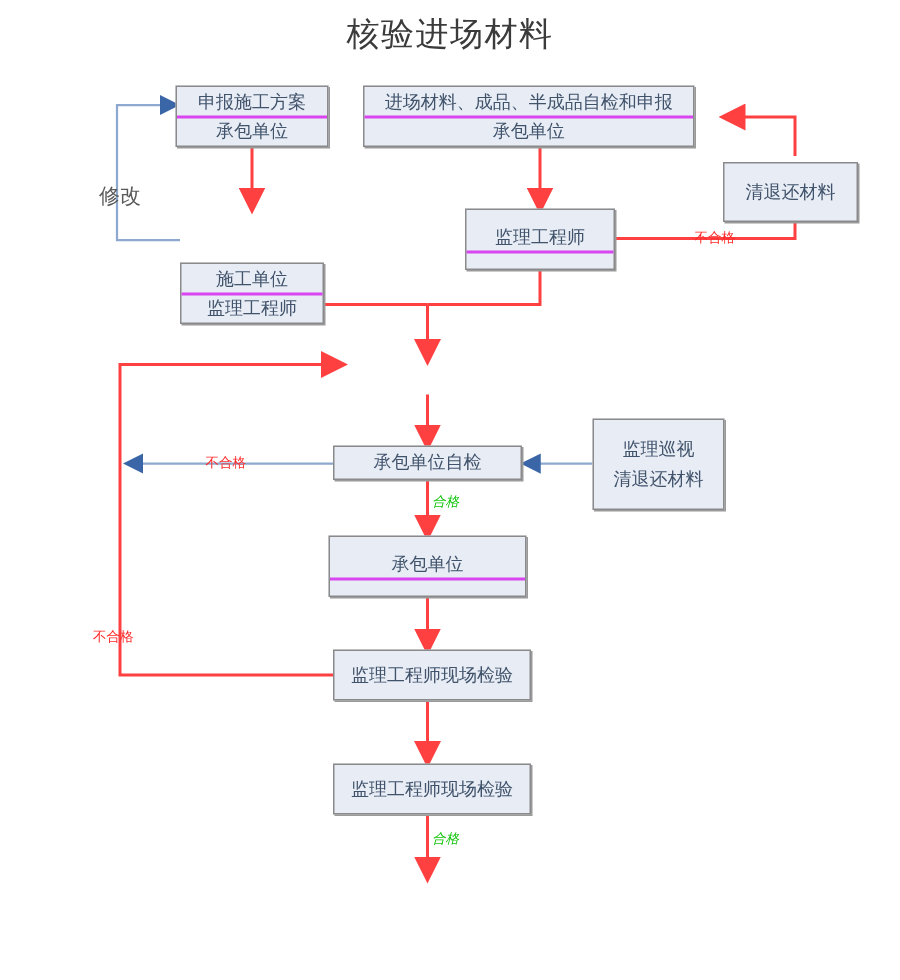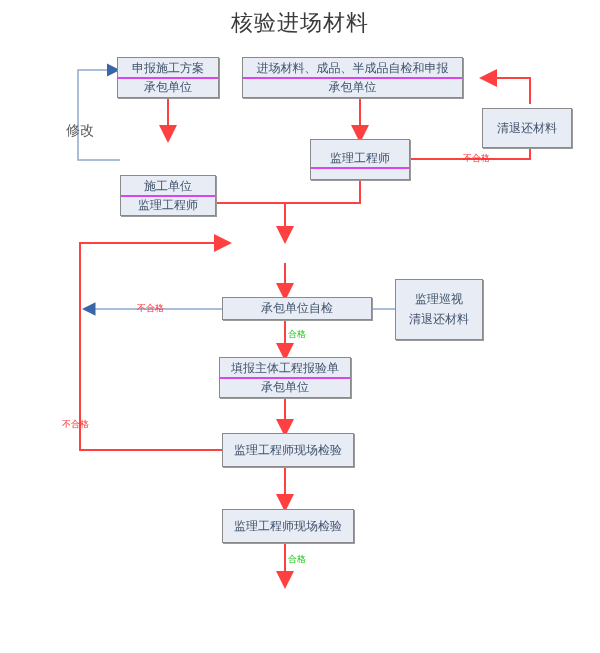--- a/index.html
+++ b/index.html
@@ -65,21 +65,21 @@
     line-height: 1.45;
   }
   .edge-label {
     position: absolute;
     font-size: 9px;
     white-space: nowrap;
     z-index: 4;
     background: transparent;
   }
   .edge-label.red { color: #ff2a2a; }
-  .edge-label.green { color: #12c40a; }
+  .edge-label.green { color: #12c40a; font-style: italic; }
   .edge-label.gray { color: #5a5a5a; font-size: 14px; }
 </style>
 </head>
 <body>
 
 <div id="canvas">
 
   <div class="title">核验进场材料</div>
 
   <svg id="svg-layer" viewBox="0 0 600 653">
@@ -150,31 +150,30 @@
   <div class="node split" style="left:120px; top:139px; width:96px; height:41px;margin-top:36px;">
     <span class="row">施工单位</span>
     <span class="row">监理工程师</span>
   </div>
 
   <div class="node split" style="left:310px; top:139px; width:100px; height:41px;">
     <span class="row">监理工程师</span>
   </div>
 
 
-  <div class="node" style="left:222px; top:297px; width:150px; height:23px;">
+  <div class="node" style="left:222px; top:297px; width:126px; height:23px;">
     <span class="row">承包单位自检</span>
   </div>
 
   <div class="node multiline" style="left:395px; top:279px; width:88px; height:61px;">
     <span class="row">监理巡视</span>
     <span class="row">清退还材料</span>
   </div>
 
   <div class="node split" style="left:219px; top:357px; width:132px; height:41px;">
-    <span class="row">填报主体工程报验单</span>
     <span class="row">承包单位</span>
   </div>
 
   <div class="node" style="left:222px; top:433px; width:132px; height:34px;">
     <span class="row">监理工程师现场检验</span>
   </div>
 
   <div class="node" style="left:222px; top:509px; width:132px; height:34px;">
     <span class="row">监理工程师现场检验</span>
   </div>

